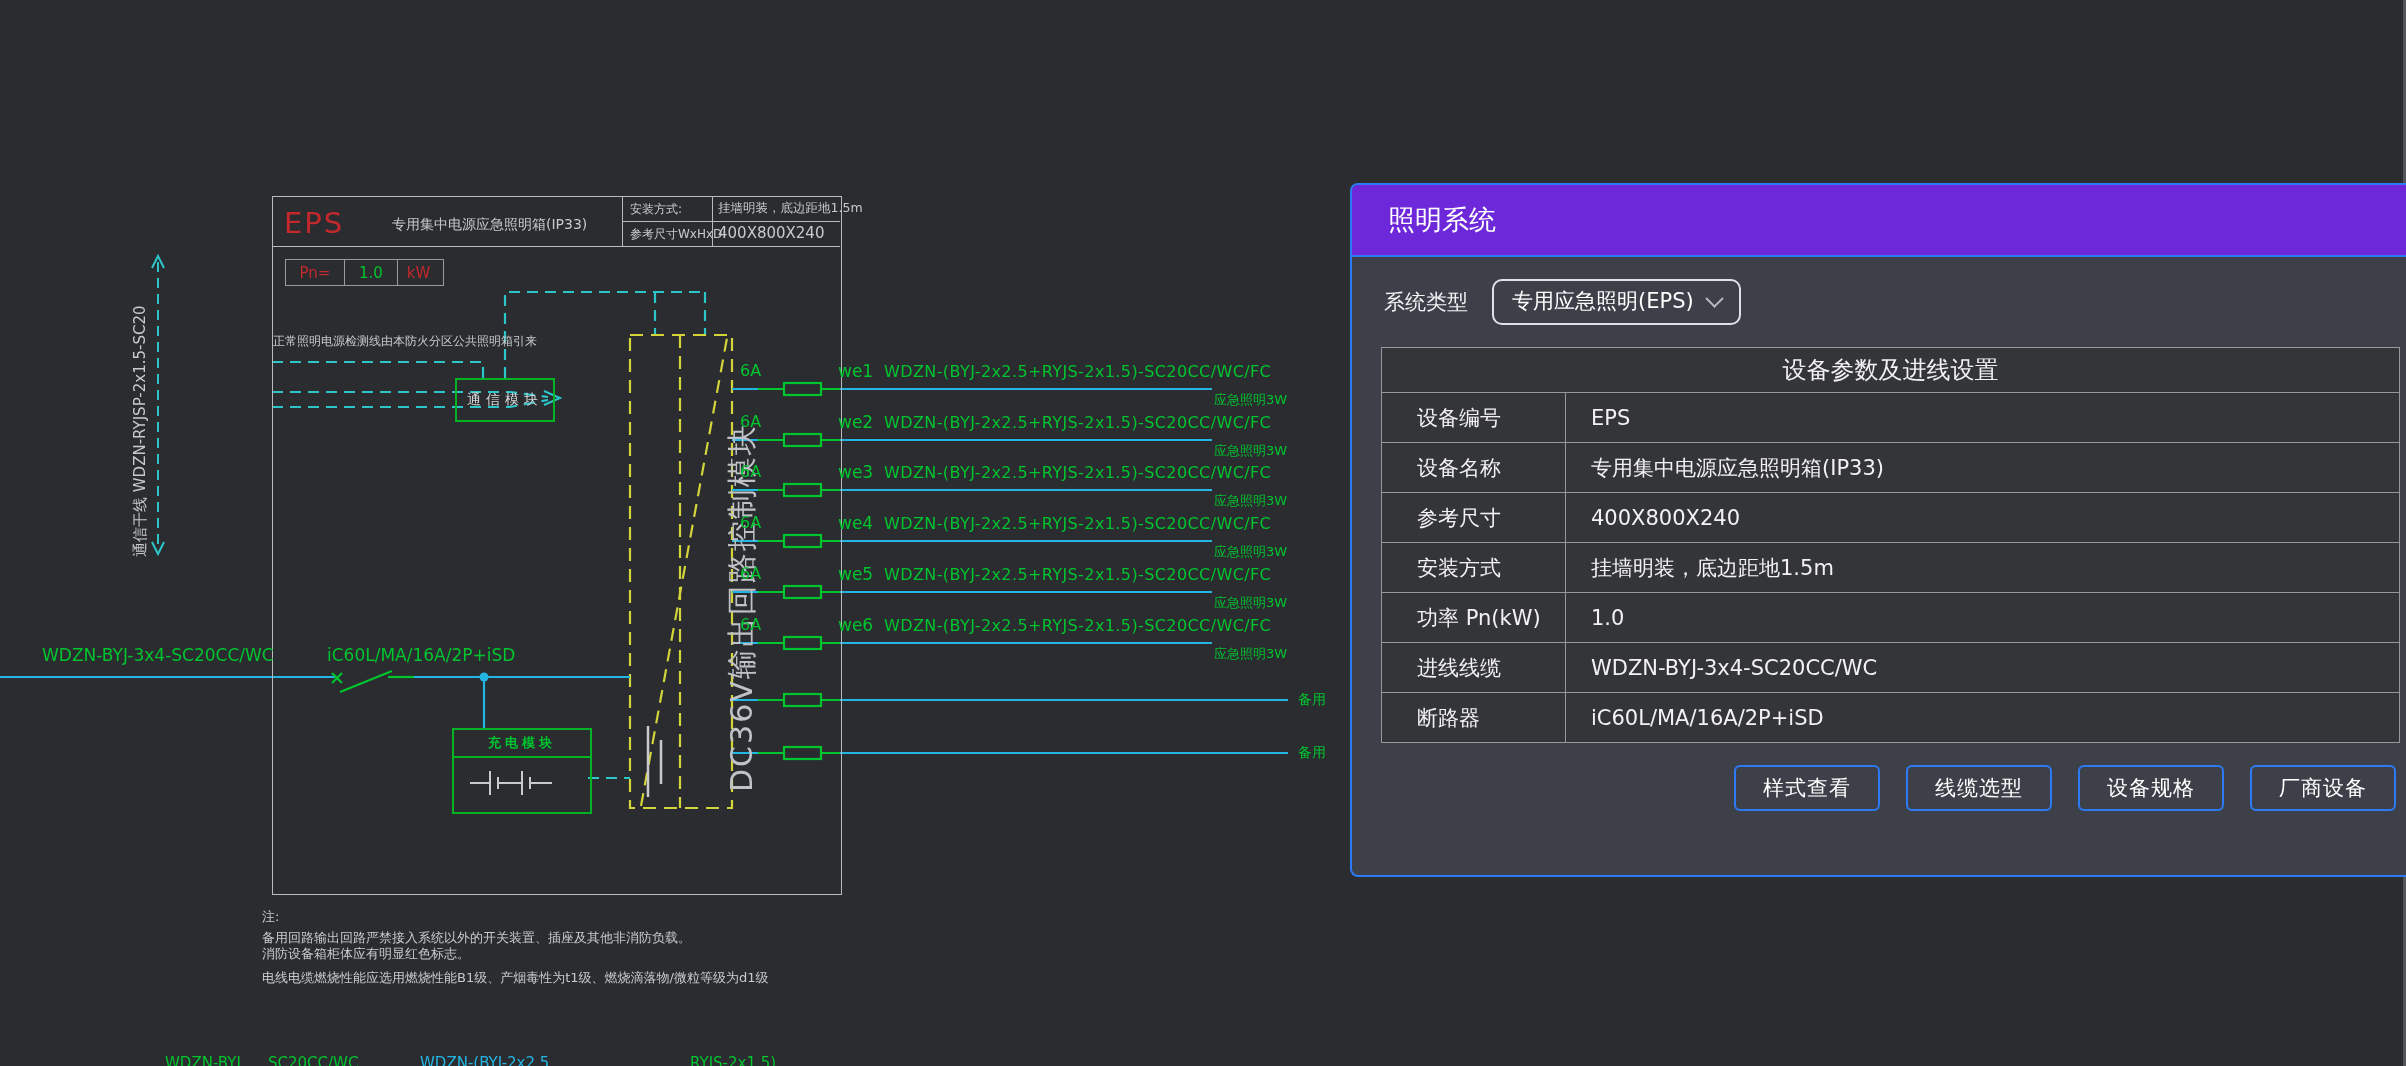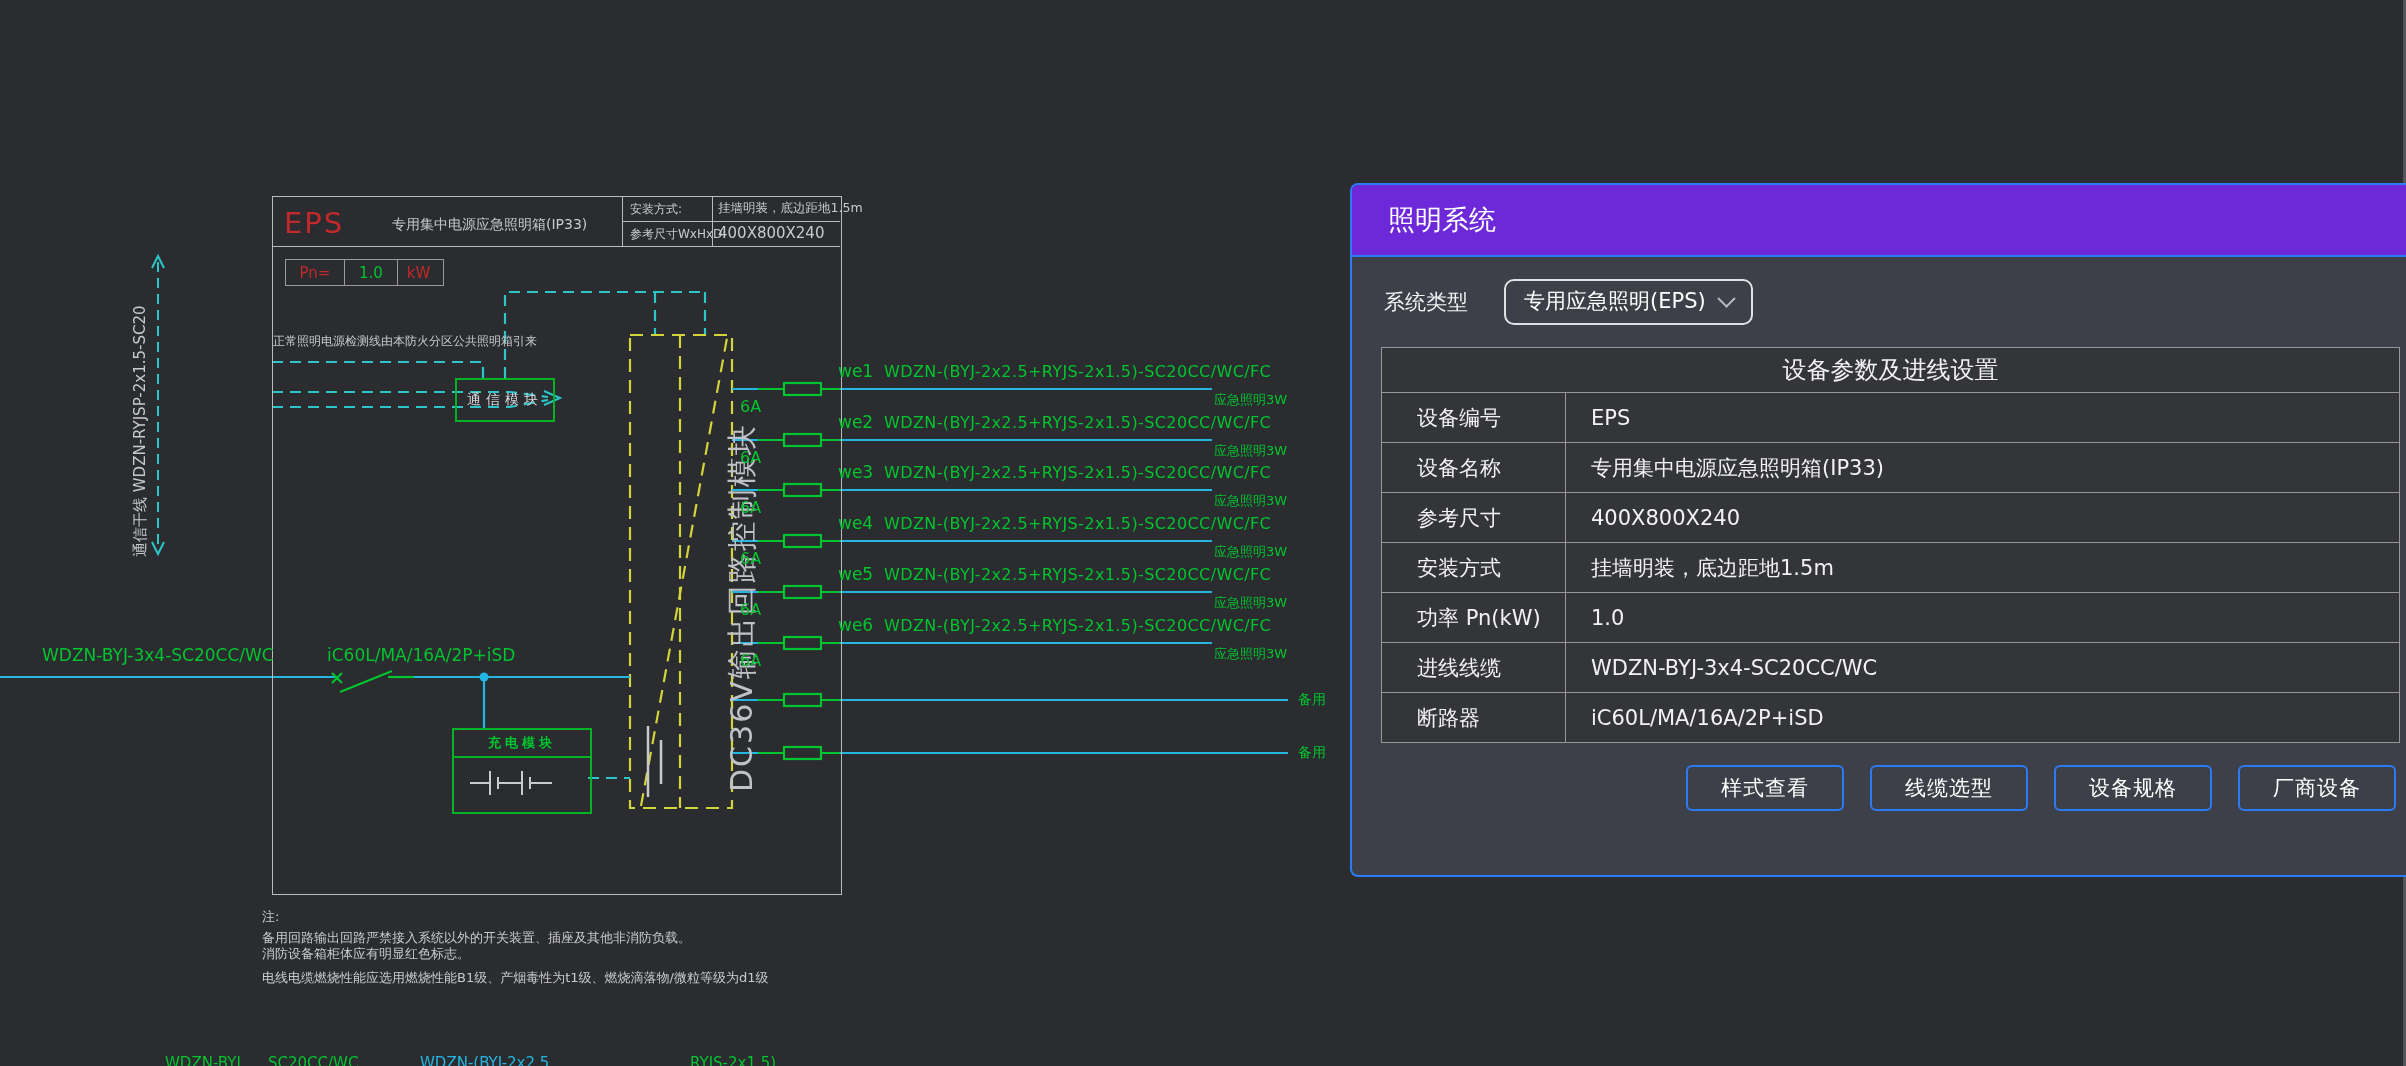--- a/index.html
+++ b/index.html
@@ -16,49 +16,49 @@
   .pn-table{position:absolute;left:285px;top:259px;width:157px;height:25px;border:1.2px solid #9a9a9c;display:flex;}
   .pn-cell{border-right:1.2px solid #9a9a9c;display:flex;align-items:center;justify-content:center;font-size:15px;}
   .comm-box{position:absolute;left:455px;top:378px;width:96px;height:40px;border:2px solid #00b324;
             display:flex;align-items:center;justify-content:center;color:#d6d7d9;font-size:14px;letter-spacing:5px;}
   .dc-label{position:absolute;left:722px;top:792px;font-size:30px;color:#bfc3c7;letter-spacing:2px;}
   .charge-box{position:absolute;left:452px;top:728px;width:136px;height:82px;border:2px solid #00b324;font-weight:bold;}
   .charge-title{height:26px;border-bottom:2px solid #00b324;display:flex;align-items:center;justify-content:center;
                 color:#00c52e;font-size:13px;letter-spacing:4px;}
   .circuit-row{position:absolute;left:732px;width:640px;height:40px;}
   .circuit-row span{position:absolute;white-space:nowrap;}
-  .r-rating{left:8px;top:0;font-size:16px;margin-top:36px;}
+  .r-rating{left:8px;top:0;font-size:16px;}
   .r-id{left:106px;top:0;font-size:17px;}
   .r-cable{left:152px;top:1px;font-size:16px;letter-spacing:.4px;}
   .r-tail{left:482px;top:30px;font-size:13px;}
   .spare-label{position:absolute;font-size:14px;}
   .note-line{position:absolute;left:262px;color:#c9cacc;font-size:13px;white-space:nowrap;}
   .frag{position:absolute;top:1054px;font-size:15px;color:#00c52e;white-space:nowrap;}
   
   .panel{position:absolute;left:1350px;top:183px;width:1056px;height:694px;
          border:2px solid #2b7bf5;border-right:none;border-radius:8px 0 0 8px;
          background:#3e4049;box-sizing:border-box;}
   .panel-title{height:70px;line-height:70px;background:#6d28d9;color:#ffffff;font-size:27px;
                padding-left:36px;border-bottom:2px solid #2b7bf5;border-radius:6px 0 0 0;}
   .panel-body{position:relative;height:620px;}
   .systype-row{position:absolute;left:32px;top:22px;display:flex;align-items:center;color:#f2f2f4;font-size:21px;}
-  .dropdown{margin-left:36px;border:2px solid #e2e2e6;border-radius:10px;padding:6px 18px 8px 18px;
+  .dropdown{margin-left:24px;border:2px solid #e2e2e6;border-radius:10px;padding:6px 18px 8px 18px;
             display:flex;align-items:center;color:#ffffff;cursor:pointer;}
   .chevron{width:11px;height:11px;border-left:2.5px solid #b9b9c0;border-bottom:2.5px solid #b9b9c0;
            transform:rotate(-45deg) translate(2px,-2px);margin-left:14px;display:inline-block;}
   .ptable{position:absolute;left:29px;top:90px;width:1017px;border:1px solid #97979c;
           background:#343539;color:#f2f2f4;}
   .ptable-header{height:44px;display:flex;align-items:center;justify-content:center;font-size:24px;
                  border-bottom:1px solid #97979c;}
   .prow{display:flex;height:49px;border-bottom:1px solid #97979c;font-size:21px;}
   .prow:last-child{border-bottom:none;}
   .pcell-l{width:184px;border-right:1px solid #97979c;display:flex;align-items:center;padding-left:35px;box-sizing:border-box;}
   .pcell-v{flex:1;display:flex;align-items:center;padding-left:25px;}
   .btn-row{position:absolute;right:10px;top:508px;display:flex;gap:26px;}
-  .pbtn{width:158px;height:46px;border:2px solid #2b7bf5;border-radius:6px;background:transparent;
+  .pbtn{width:146px;height:46px;border:2px solid #2b7bf5;border-radius:6px;background:transparent;
         color:#ffffff;font-size:21px;display:flex;align-items:center;justify-content:center;
         font-family:"DejaVu Sans",sans-serif;cursor:pointer;letter-spacing:1px;}
   .win-edge{position:absolute;right:0;top:0;width:3px;height:1066px;background:#54555b;}
 </style>
 </head>
 <body>
 
 <div id="app">
 
   <div class="abs" style="left:0;top:0;width:2406px;height:1066px;">

